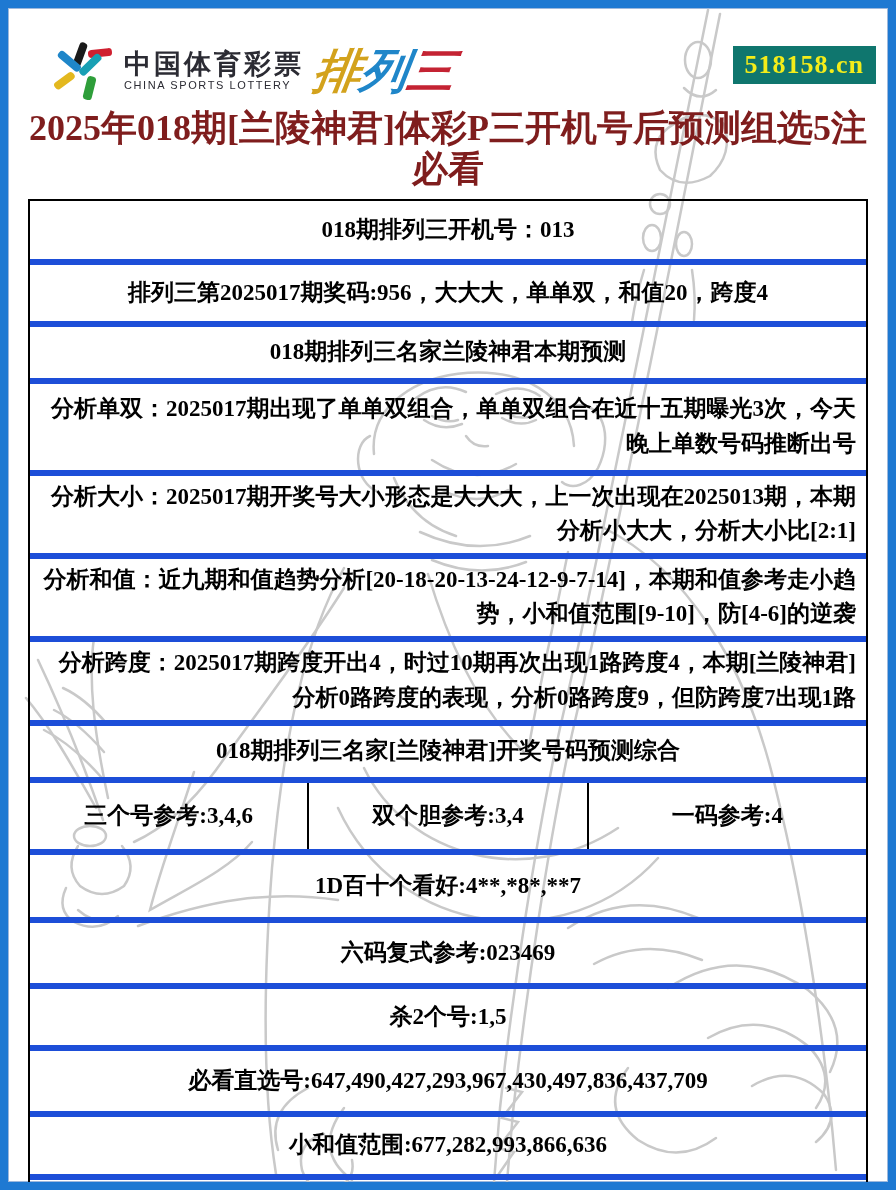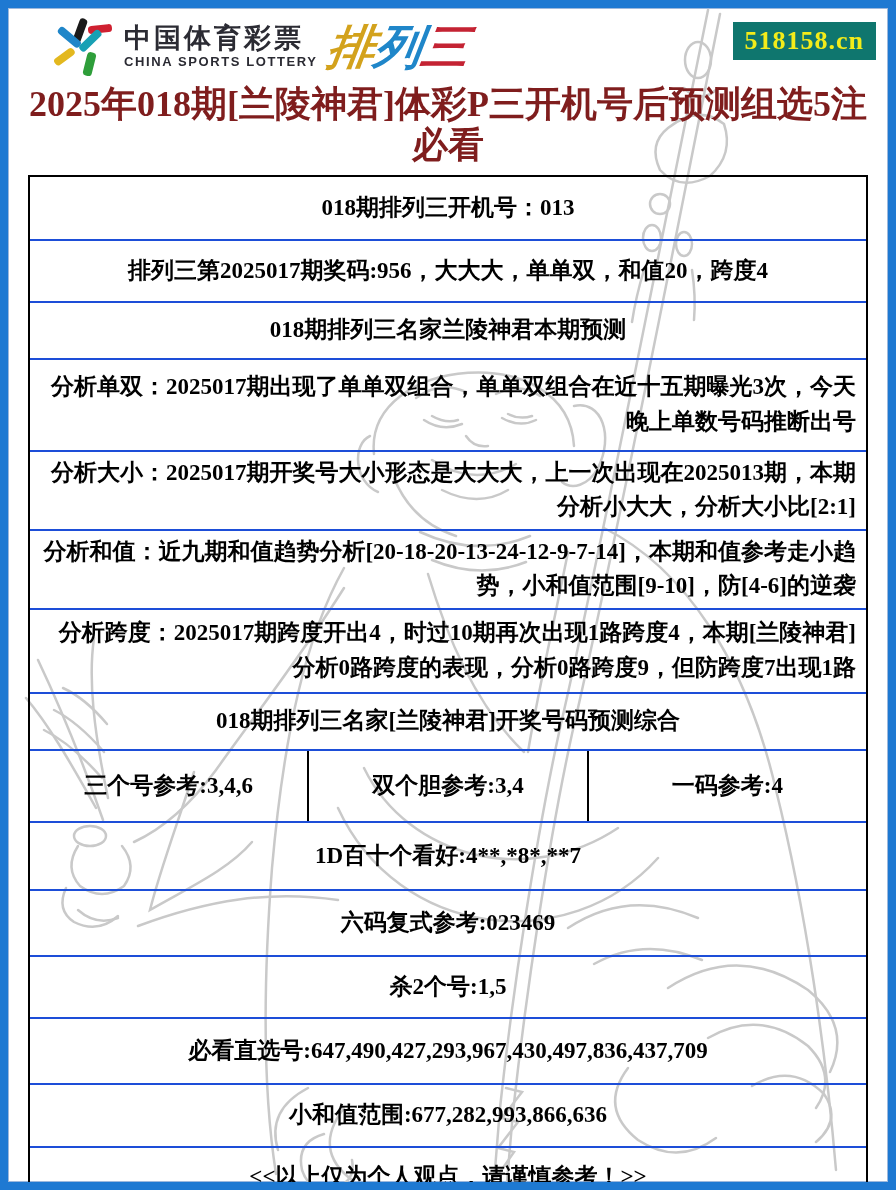--- a/index.html
+++ b/index.html
@@ -7,43 +7,43 @@
     position:relative;width:896px;height:1190px;box-sizing:border-box;
     background:#ffffff;border:8px solid #1e79d2;overflow:hidden;
     font-family:"Liberation Serif","DejaVu Serif",serif;
     box-shadow:inset 0 0 0 1px #9db8dc;
   }
   .sketch{position:absolute;left:0;top:0;z-index:0;pointer-events:none;}
   .content{position:relative;z-index:1;}
 
   
   .topbar{display:flex;justify-content:space-between;align-items:flex-start;
-    padding:10px 12px 0 44px;height:72px;box-sizing:border-box;}
+    padding:10px 12px 0 44px;height:72px;box-sizing:border-box;margin-top:24px;}
   .logo-wrap{display:flex;align-items:center;}
   .logo-mark{width:64px;height:58px;flex:0 0 auto;}
   .logo-text{margin-left:8px;font-family:"Liberation Sans","DejaVu Sans",sans-serif;color:#2b2b33;}
   .logo-cn{font-size:27px;font-weight:700;letter-spacing:3px;line-height:1.1;}
-  .logo-en{font-size:13px;font-weight:700;letter-spacing:1.6px;line-height:1.2;}
+  .logo-en{font-size:11px;font-weight:400;letter-spacing:1.6px;line-height:1.2;}
   .brand{margin-left:10px;font-family:"Liberation Sans","DejaVu Sans",sans-serif;
     font-size:47px;font-weight:800;font-style:italic;transform:skewX(-8deg);
     line-height:58px;white-space:nowrap;}
   .brand .b0{color:#d3a21c;}
   .brand .b1{color:#1f86c9;}
   .brand .b2{color:#c42333;}
   .badge{background:#0f766e;color:#f3ec1a;font-size:26px;font-weight:700;
     padding:4px 12px;margin-top:4px;letter-spacing:1px;}
 
   
   .title{margin:4px 6px 8px;text-align:center;font-size:36px;font-weight:700;
     color:#7f1d1d;line-height:1.15;letter-spacing:0;}
 
   
   .ptable{width:836px;margin:0 auto;border:2px solid #000;background:transparent;}
   .row{display:flex;align-items:center;justify-content:center;text-align:center;
-    font-size:23px;font-weight:700;color:#000;border-bottom:2px solid #1d4ed8;
+    font-size:23px;font-weight:700;color:#000;border-bottom:6px solid #1d4ed8;
     box-sizing:border-box;padding:4px 10px;line-height:1.5;}
   .row:last-child{border-bottom:none;}
   .row.left{justify-content:flex-start;text-align:right;}
   .row.cols{padding:0;align-items:stretch;}
   .cell{flex:1;display:flex;align-items:center;justify-content:center;padding:8px 6px;box-sizing:border-box;}
   .cell + .cell{border-left:2px solid #000;}
 </style>
 </head>
 <body>
 

